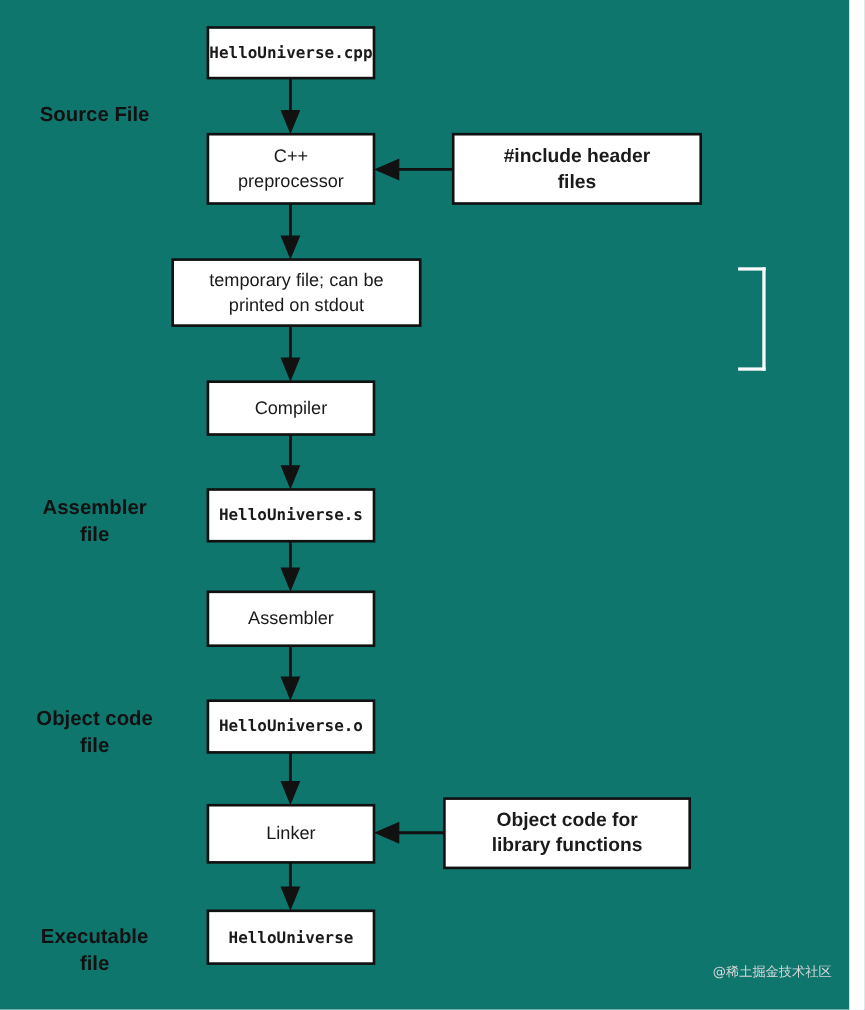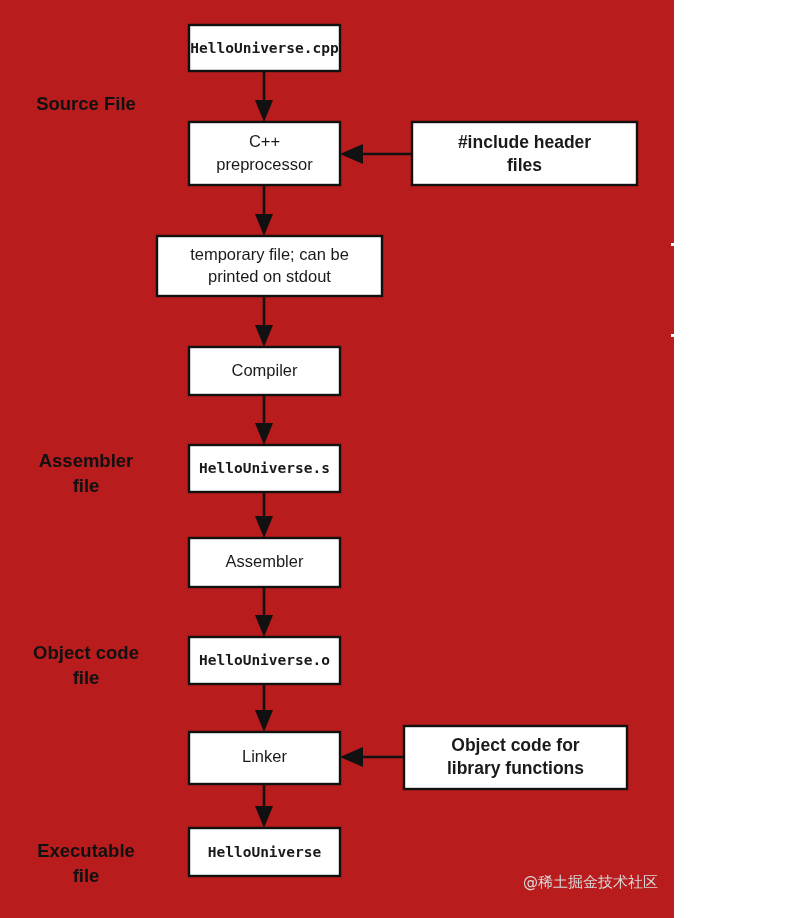--- a/index.html
+++ b/index.html
@@ -2,23 +2,23 @@
 <html><head>
 <meta charset="utf-8">
 <style>
   html, body {
     margin: 0;
     padding: 0;
     background: #ffffff;
   }
   #page {
     position: relative;
-    width: 674px;
+    width: 772px;
     height: 918px;
-    background: #b91c1c;
+    background: #0f766e;
     overflow: hidden;
     font-family: "Liberation Sans", sans-serif;
   }
   #flow-svg {
     position: absolute;
     left: 0;
     top: 0;
     width: 786px;
     height: 918px;
   }
@@ -59,21 +59,21 @@
     font-size: 18.5px;
     fill: #111111;
     text-anchor: middle;
     dominant-baseline: middle;
   }
   .watermark-text {
     position: absolute;
     right: 16px;
     bottom: 26px;
     font-family: "DejaVu Sans", sans-serif;
-    font-size: 15px;
+    font-size: 12px;
     color: #d8d8d8;
     white-space: nowrap;
     user-select: none;
   }
   .watermark-bracket {
     position: absolute;
     left: 671px;
     top: 243px;
     width: 22px;
     height: 88px;

